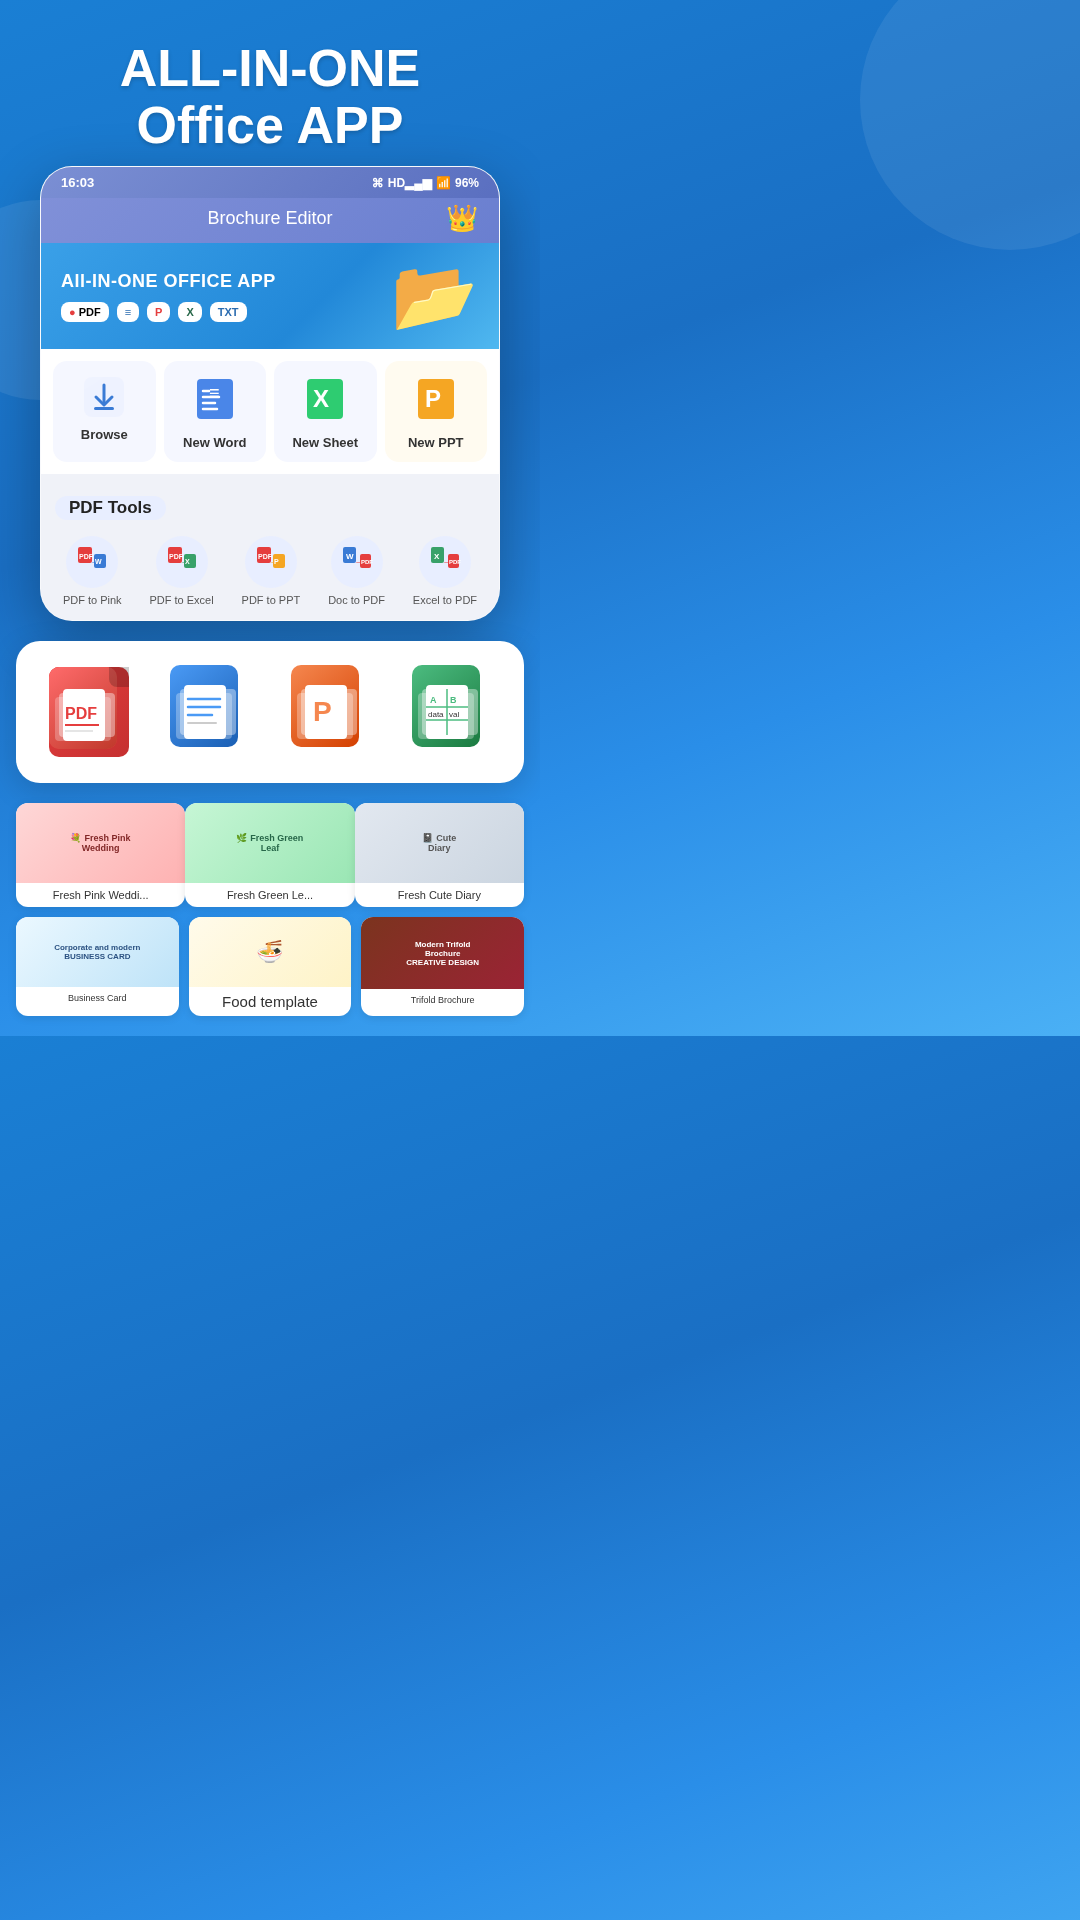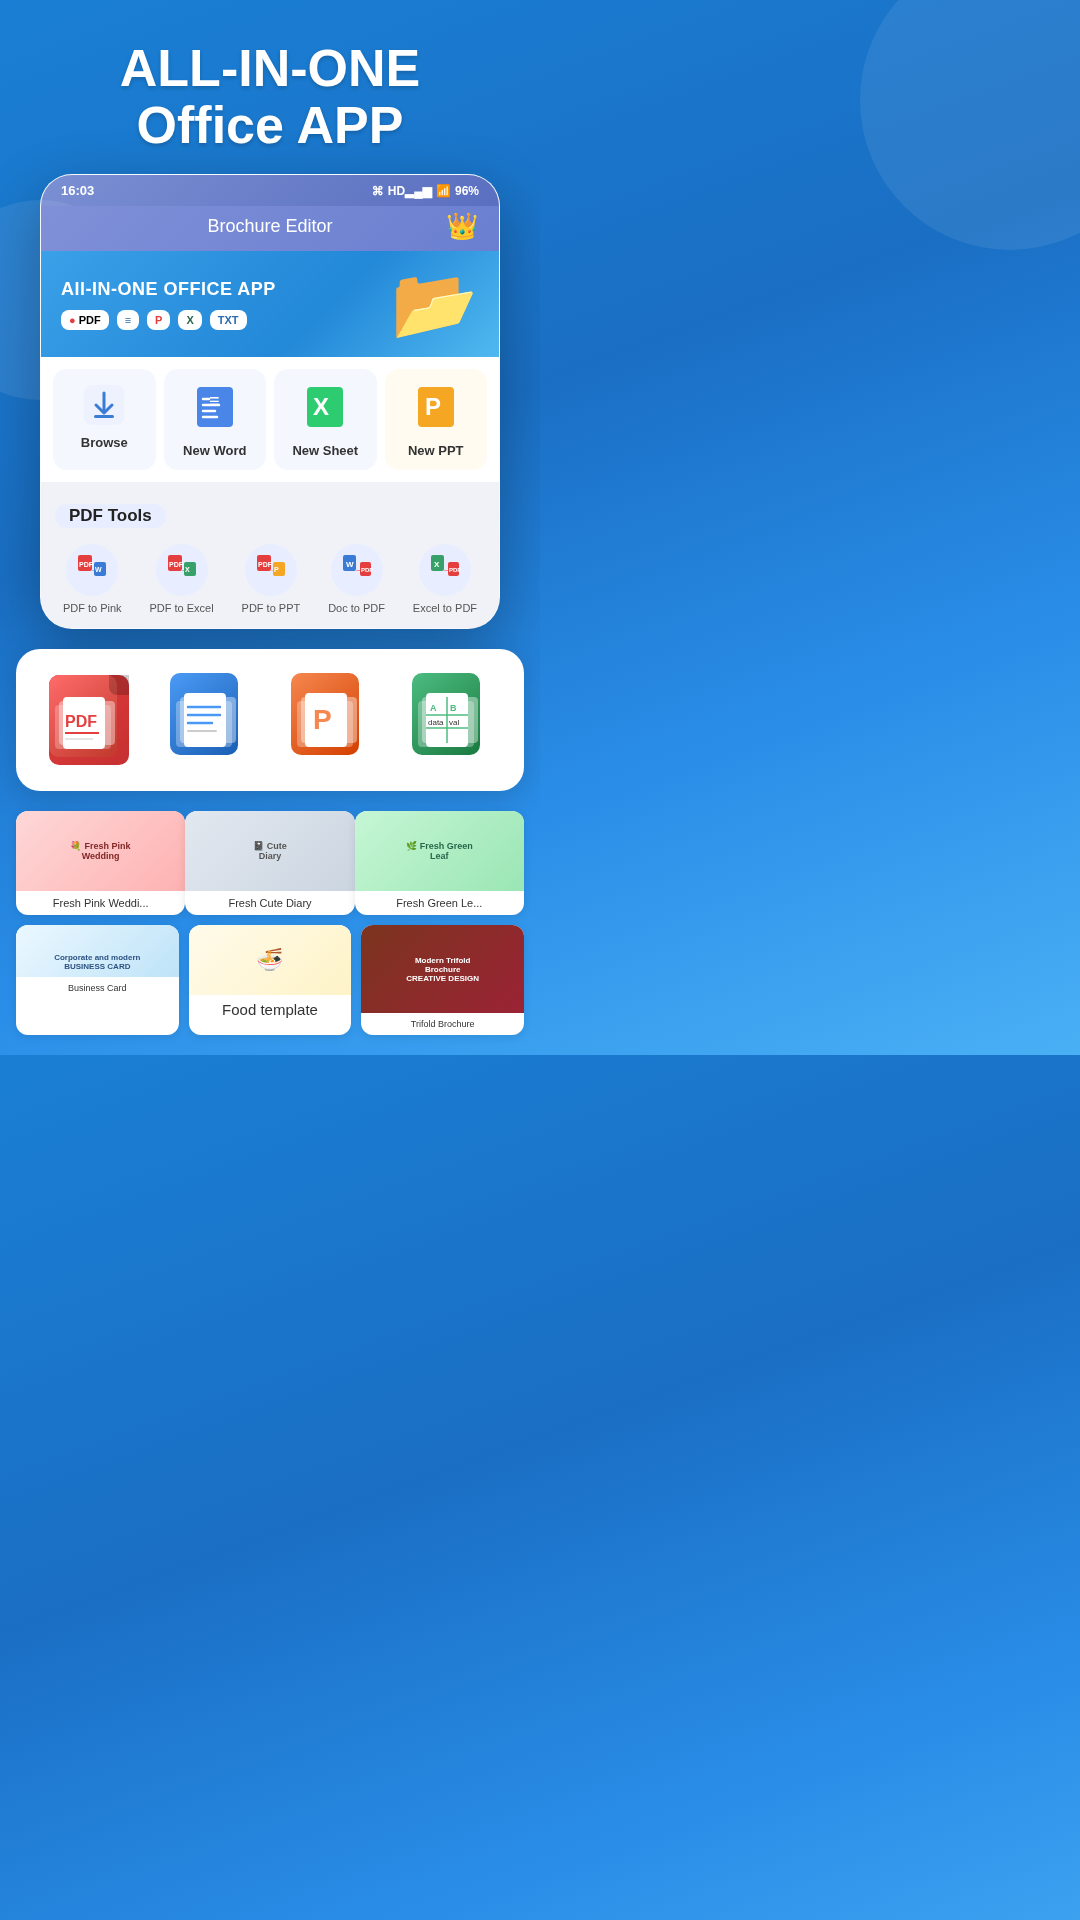--- a/index.html
+++ b/index.html
@@ -9,21 +9,21 @@
       min-height: 960px;
       background: linear-gradient(160deg, #1a7fd4 0%, #1a6fc4 40%, #2a8ee8 70%, #4ab0f5 100%);
       font-family: -apple-system, BlinkMacSystemFont, 'Segoe UI', sans-serif;
       overflow-x: hidden;
       position: relative;
     }
 
     
     .hero-title {
       text-align: center;
-      padding: 40px 20px 20px;
+      padding: 40px 20px 12px;
       color: white;
     }
     .hero-title h1 {
       font-size: 52px;
       font-weight: 900;
       line-height: 1.1;
       text-shadow: 0 2px 4px rgba(0,0,0,0.2);
     }
 
     
@@ -548,49 +548,49 @@
   <div class="templates-grid">
 
     <div class="template-card">
       <div class="template-thumb thumb-pink">
         <span style="font-size:9px;font-weight:700;">💐 Fresh Pink<br>Wedding</span>
       </div>
       <div class="template-name">Fresh Pink Weddi...</div>
     </div>
 
     <div class="template-card">
+      <div class="template-thumb thumb-green">
+        <span style="font-size:9px;font-weight:700;">🌿 Fresh Green<br>Leaf</span>
+      </div>
+      <div class="template-name">Fresh Green Le...</div>
+    </div>
+
+    <div class="template-card">
       <div class="template-thumb thumb-diary">
         <span style="font-size:9px;font-weight:700;color:#555;">📓 Cute<br>Diary</span>
       </div>
       <div class="template-name">Fresh Cute Diary</div>
     </div>
-
-    <div class="template-card">
-      <div class="template-thumb thumb-green">
-        <span style="font-size:9px;font-weight:700;">🌿 Fresh Green<br>Leaf</span>
-      </div>
-      <div class="template-name">Fresh Green Le...</div>
-    </div>
   </div>
 
   <div class="templates-row2">
     <div class="template-card">
-      <div class="template-thumb thumb-business" style="height:52px;align-items:flex-end;">
+      <div class="template-thumb thumb-business" style="height:70px;">
         <span style="font-size:8px;font-weight:700;color:#2c5282;">Corporate and modern<br>BUSINESS CARD</span>
       </div>
       <div class="template-name" style="font-size:9px;">Business Card</div>
     </div>
 
     <div class="template-card">
       <div class="template-thumb thumb-food" style="height:70px;">
         <span style="font-size:22px;">🍜</span>
       </div>
       <div class="template-name" style="font-size:15px;">Food template</div>
     </div>
 
     <div class="template-card">
-      <div class="template-thumb thumb-brochure" style="height:88px;">
+      <div class="template-thumb thumb-brochure" style="height:72px;">
         <span style="font-size:8px;font-weight:700;">Modern Trifold<br>Brochure<br>CREATIVE DESIGN</span>
       </div>
       <div class="template-name" style="font-size:9px;">Trifold Brochure</div>
     </div>
   </div>
 </div>
 
 </body></html>

